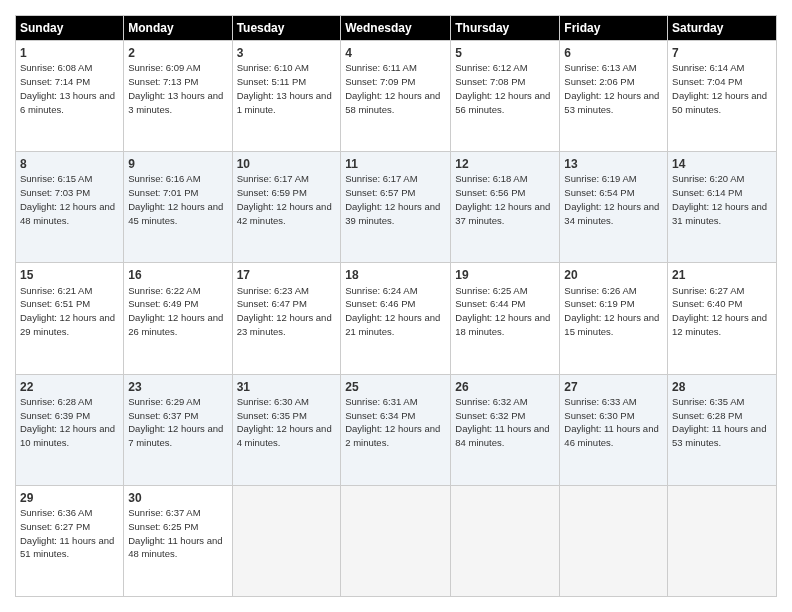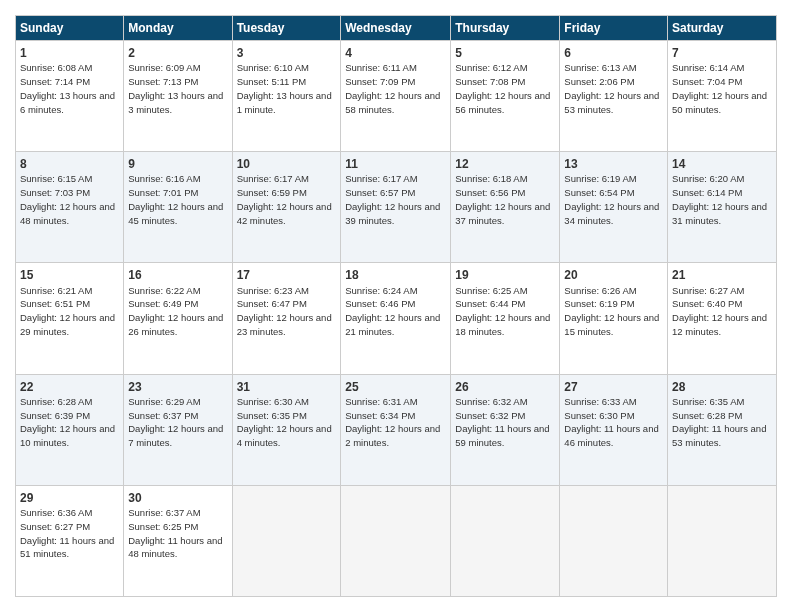--- a/index.html
+++ b/index.html
@@ -54,21 +54,21 @@
       font-size: 14px;
       color: #555;
     }
     .calendar {
       flex: 1;
       border-collapse: collapse;
       width: 100%;
       font-size: 10px;
     }
     .calendar th {
-      background: #0c4a6e;
+      background: #000000;
       color: #fff;
       padding: 5px 4px;
       text-align: left;
       font-size: 12px;
       font-weight: bold;
       border: 1px solid #ccc;
     }
     .calendar td {
       vertical-align: top;
       padding: 4px;
@@ -267,21 +267,21 @@
           <td>
           <span class="day-num">25</span>
           <span class="day-info">Sunrise: 6:31 AM</span><br>
           <span class="day-info">Sunset: 6:34 PM</span><br>
           <span class="day-info">Daylight: 12 hours and 2 minutes.</span>
         </td>
           <td>
           <span class="day-num">26</span>
           <span class="day-info">Sunrise: 6:32 AM</span><br>
           <span class="day-info">Sunset: 6:32 PM</span><br>
-          <span class="day-info">Daylight: 11 hours and 59 minutes.</span>
+          <span class="day-info">Daylight: 11 hours and 84 minutes.</span>
         </td>
           <td>
           <span class="day-num">27</span>
           <span class="day-info">Sunrise: 6:33 AM</span><br>
           <span class="day-info">Sunset: 6:30 PM</span><br>
           <span class="day-info">Daylight: 11 hours and 46 minutes.</span>
         </td>
           <td>
           <span class="day-num">28</span>
           <span class="day-info">Sunrise: 6:35 AM</span><br>

